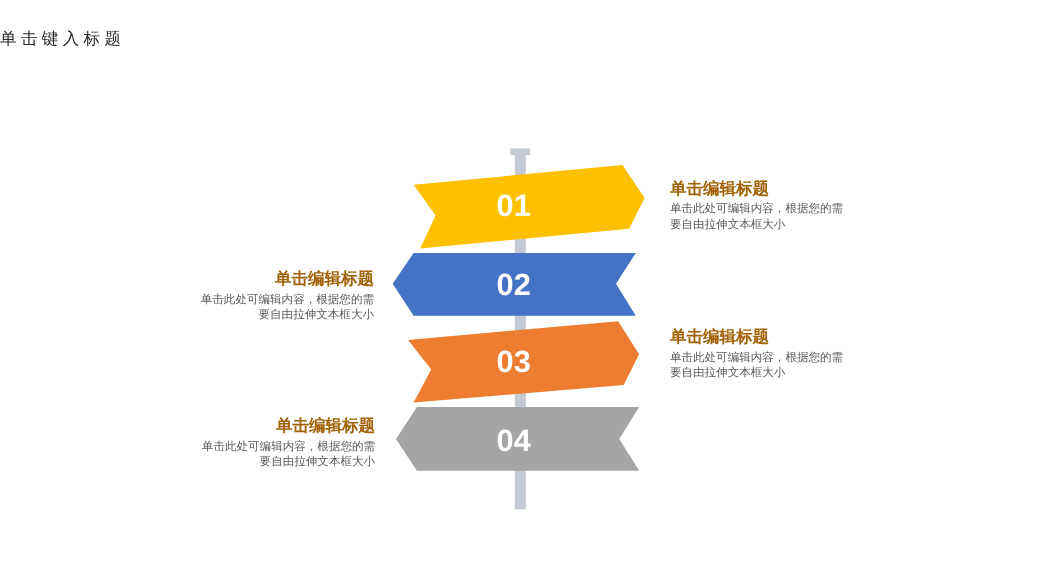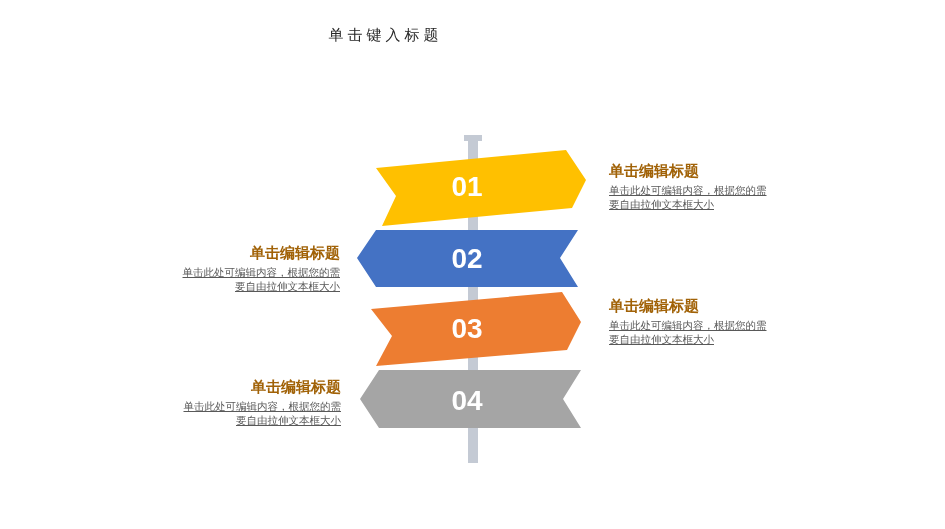--- a/index.html
+++ b/index.html
@@ -12,21 +12,21 @@
       height: 529px;
       position: relative;
       overflow: hidden;
       font-family: "DejaVu Sans", "Liberation Sans", sans-serif;
     }
     .slide-title {
       position: absolute;
       left: 0;
       top: 26px;
       width: 771px;
-      text-align: center;
+      text-align: left;
       font-size: 15px;
       letter-spacing: 4px;
       color: #262626;
     }
     svg.diagram {
       position: absolute;
       left: 0;
       top: 0;
     }
     .sign-num {
@@ -50,21 +50,20 @@
       font-weight: bold;
       color: #a16207;
       line-height: 20px;
       white-space: nowrap;
     }
     .desc-body {
       font-size: 10.5px;
       color: #595959;
       line-height: 14px;
       margin-top: 2px;
-      text-decoration: underline;
     }
     .desc-body span {
       display: block;
       white-space: nowrap;
     }
   </style>
 </head>
 <body>
 
 <div class="slide-title">单击键入标题</div>

